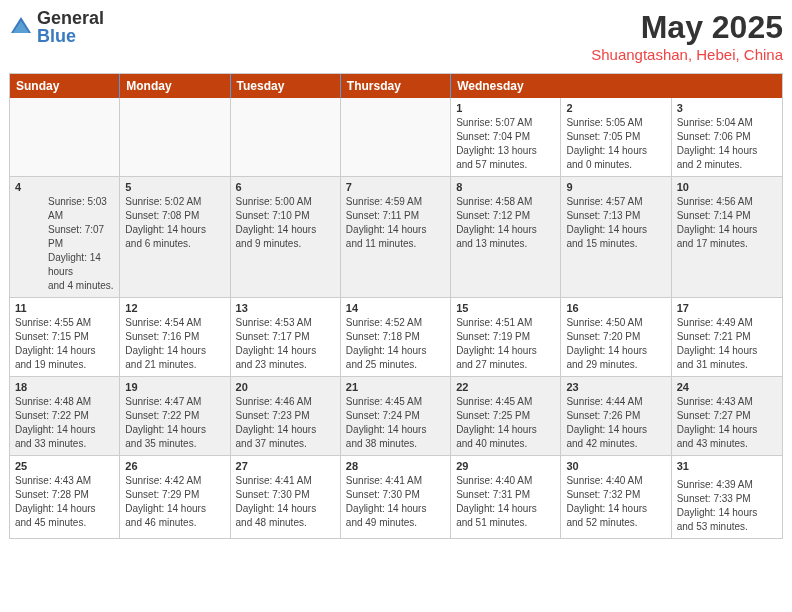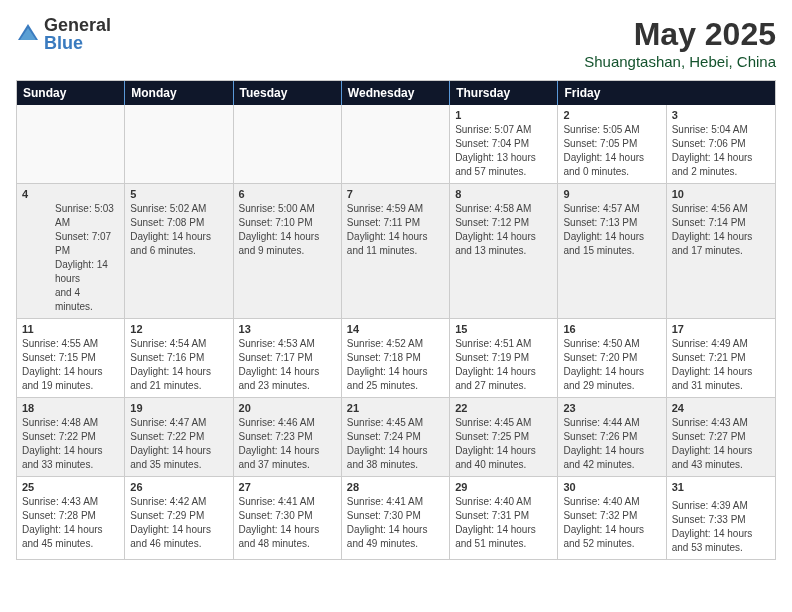--- a/index.html
+++ b/index.html
@@ -6,21 +6,21 @@
     body {
       width: 792px;
       height: 612px;
       font-family: Arial, sans-serif;
       background: #fff;
       overflow: hidden;
     }
     .page {
       width: 792px;
       height: 520px;
-      padding: 16px;
+      padding: 9px;
       display: flex;
       flex-direction: column;
     }
     .header {
       display: flex;
       justify-content: space-between;
       align-items: flex-start;
       margin-bottom: 10px;
     }
     .logo {
@@ -50,32 +50,32 @@
     .title-block {
       text-align: right;
     }
     .main-title {
       font-size: 32px;
       font-weight: bold;
       color: #333;
     }
     .subtitle {
       font-size: 15px;
-      color: #14532d;
+      color: #ef4444;
     }
     .calendar {
       flex: 1;
       display: flex;
       flex-direction: column;
       border: 1px solid #ccc;
     }
     .cal-header {
       display: grid;
       grid-template-columns: repeat(7, 1fr);
-      background: #0f172a;
+      background: #c2410c;
     }
     .cal-header-cell {
       color: #fff;
       font-size: 12px;
       font-weight: bold;
       padding: 5px 6px;
       border-right: 1px solid #5a99d9;
     }
     .cal-header-cell:last-child {
       border-right: none;
@@ -142,23 +142,22 @@
       <div class="main-title">May 2025</div>
       <div class="subtitle">Shuangtashan, Hebei, China</div>
     </div>
   </div>
 
   <div class="calendar">
     <div class="cal-header" id="cal-header">
         <div class="cal-header-cell">Sunday</div>
         <div class="cal-header-cell">Monday</div>
         <div class="cal-header-cell">Tuesday</div>
+        <div class="cal-header-cell">Thursday</div>
         <div class="cal-header-cell">Wednesday</div>
-        <div class="cal-header-cell">Thursday</div>
-        <div class="cal-header-cell">Friday</div>
       </div>
     <div class="cal-body" id="cal-body">
         <div class="cal-row">
           <div class="cal-cell empty"></div>
           <div class="cal-cell empty"></div>
           <div class="cal-cell empty"></div>
           <div class="cal-cell empty"></div>
           <div class="cal-cell">
             <div class="day-num">1</div>
             <div class="day-info" style="white-space: pre-line;">Sunrise: 5:07 AM

